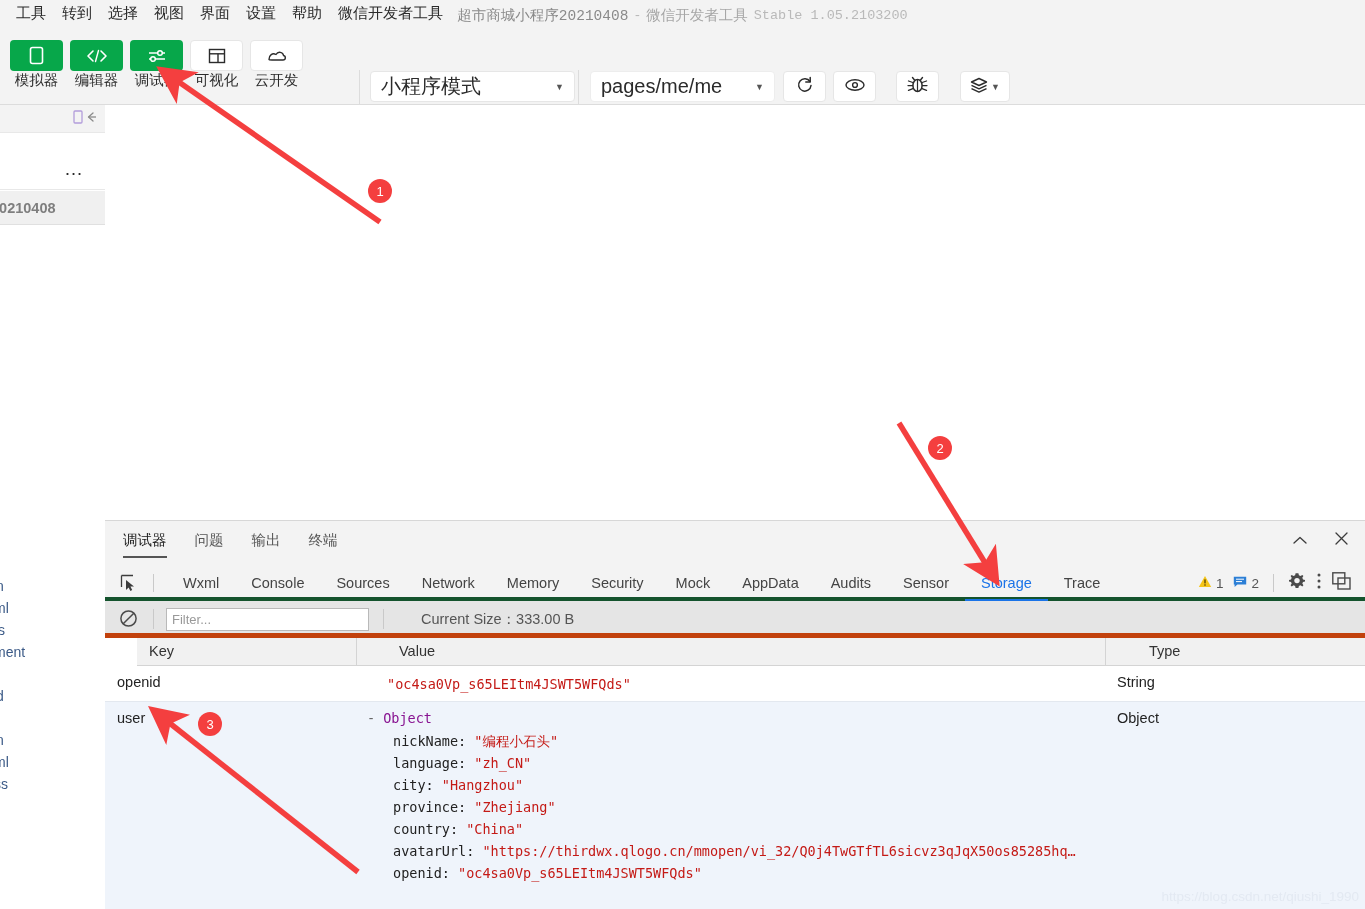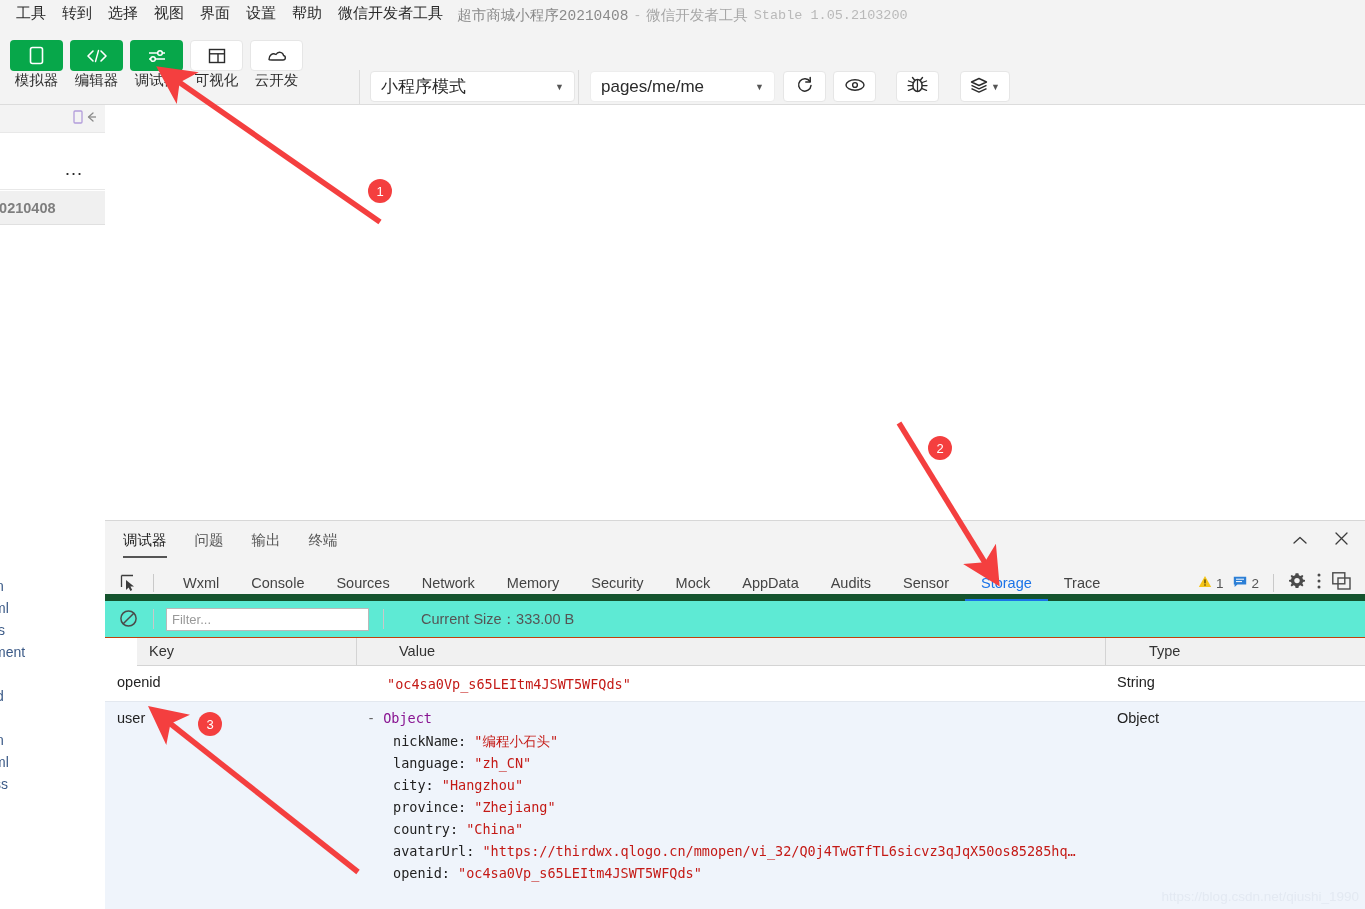--- a/index.html
+++ b/index.html
@@ -46,21 +46,21 @@
   }
   .tool-btn .box.green { background: #07a74a; color: #fff; }
   .tool-btn .box.white { background: #ffffff; color: #2b2b2b; border: 1px solid #e6e6e6; }
   .tool-btn .lbl { font-size: 14.5px; color: #2b2b2b; white-space: nowrap; }
 
   .sel-wrap { position: absolute; top: 41px; left: 370px; }
   .sel {
     height: 31px; background: #fff; border: 1px solid #e6e6e6; border-radius: 4px;
     display: flex; align-items: center; padding: 0 10px; cursor: pointer;
   }
-  .sel .txt { font-size: 17px; color: #2b2b2b; flex: 1; white-space: nowrap; }
+  .sel .txt { font-size: 20px; color: #2b2b2b; flex: 1; white-space: nowrap; }
   .sel .caret { font-size: 9px; color: #555; margin-left: 10px; }
   .divider-v { position: absolute; width: 1px; background: #dcdcdc; }
 
   .icon-btn {
     position: absolute; width: 43px; height: 31px; background: #fff;
     border: 1px solid #e6e6e6; border-radius: 4px;
     display: flex; align-items: center; justify-content: center; cursor: pointer;
   }
   .icon-btn.wide { width: 50px; }
   .icon-lbl { position: absolute; font-size: 14.5px; color: #2b2b2b; white-space: nowrap; }
@@ -103,38 +103,38 @@
     position: absolute; left: 0; top: 0; width: 1260px; height: 44px;
     background: #f3f3f3;
   }
   .dt-maintabs { position: absolute; left: 18px; top: 10px; display: flex; gap: 28px; }
   .dt-maintab { font-size: 14.5px; color: #555; cursor: pointer; padding-bottom: 6px; }
   .dt-maintab.active { color: #1a1a1a; border-bottom: 2px solid #555; }
   .dt-winbtns { position: absolute; right: 16px; top: 10px; display: flex; gap: 26px; align-items: center; }
 
   .dt-subrow {
     position: absolute; left: 0; top: 44px; width: 1260px; height: 36px;
-    background: #f3f3f3; border-bottom: 7px solid #14532d;
+    background: #f3f3f3; border-bottom: 4px solid #14532d;
   }
   .dt-inspect { position: absolute; left: 14px; top: 8px; width: 20px; height: 20px; cursor: pointer; }
   .dt-subsep { position: absolute; left: 48px; top: 9px; width: 1px; height: 18px; background: #c9c9c9; }
   .dt-subtabs { position: absolute; left: 62px; top: 0; height: 36px; display: flex; align-items: center; }
   .dt-subtab {
     font-size: 14.5px; color: #444; padding: 0 16px; height: 36px;
     display: flex; align-items: center; cursor: pointer; white-space: nowrap;
   }
   .dt-subtab.active { color: #1a73e8; box-shadow: inset 0 -2px 0 #1a73e8; }
   .dt-status { position: absolute; right: 14px; top: 0; height: 36px; display: flex; align-items: center; gap: 10px; }
   .badge-warn { display: flex; align-items: center; gap: 4px; font-size: 13.5px; color: #555; }
   .badge-msg  { display: flex; align-items: center; gap: 4px; font-size: 13.5px; color: #555; }
   .st-sep { width: 1px; height: 18px; background: #c9c9c9; margin: 0 4px; }
 
   .dt-filterrow {
     position: absolute; left: 0; top: 80px; width: 1260px; height: 37px;
-    background: #5eead4; border-bottom: 1px solid #c2410c;
+    background: #e5e5e5; border-bottom: 5px solid #c2410c;
   }
   .fr-clear { position: absolute; left: 14px; top: 8px; width: 20px; height: 20px; cursor: pointer; }
   .fr-sep { position: absolute; left: 48px; top: 8px; width: 1px; height: 20px; background: #c9c9c9; }
   .fr-input {
     position: absolute; left: 61px; top: 7px; width: 203px; height: 23px;
     border: 1px solid #b9b9b9; background: #fff; font-size: 13px; color: #333;
     padding: 0 5px; font-family: "Liberation Sans", sans-serif;
   }
   .fr-input::placeholder { color: #999; }
   .fr-sep2 { position: absolute; left: 278px; top: 8px; width: 1px; height: 20px; background: #c9c9c9; }

